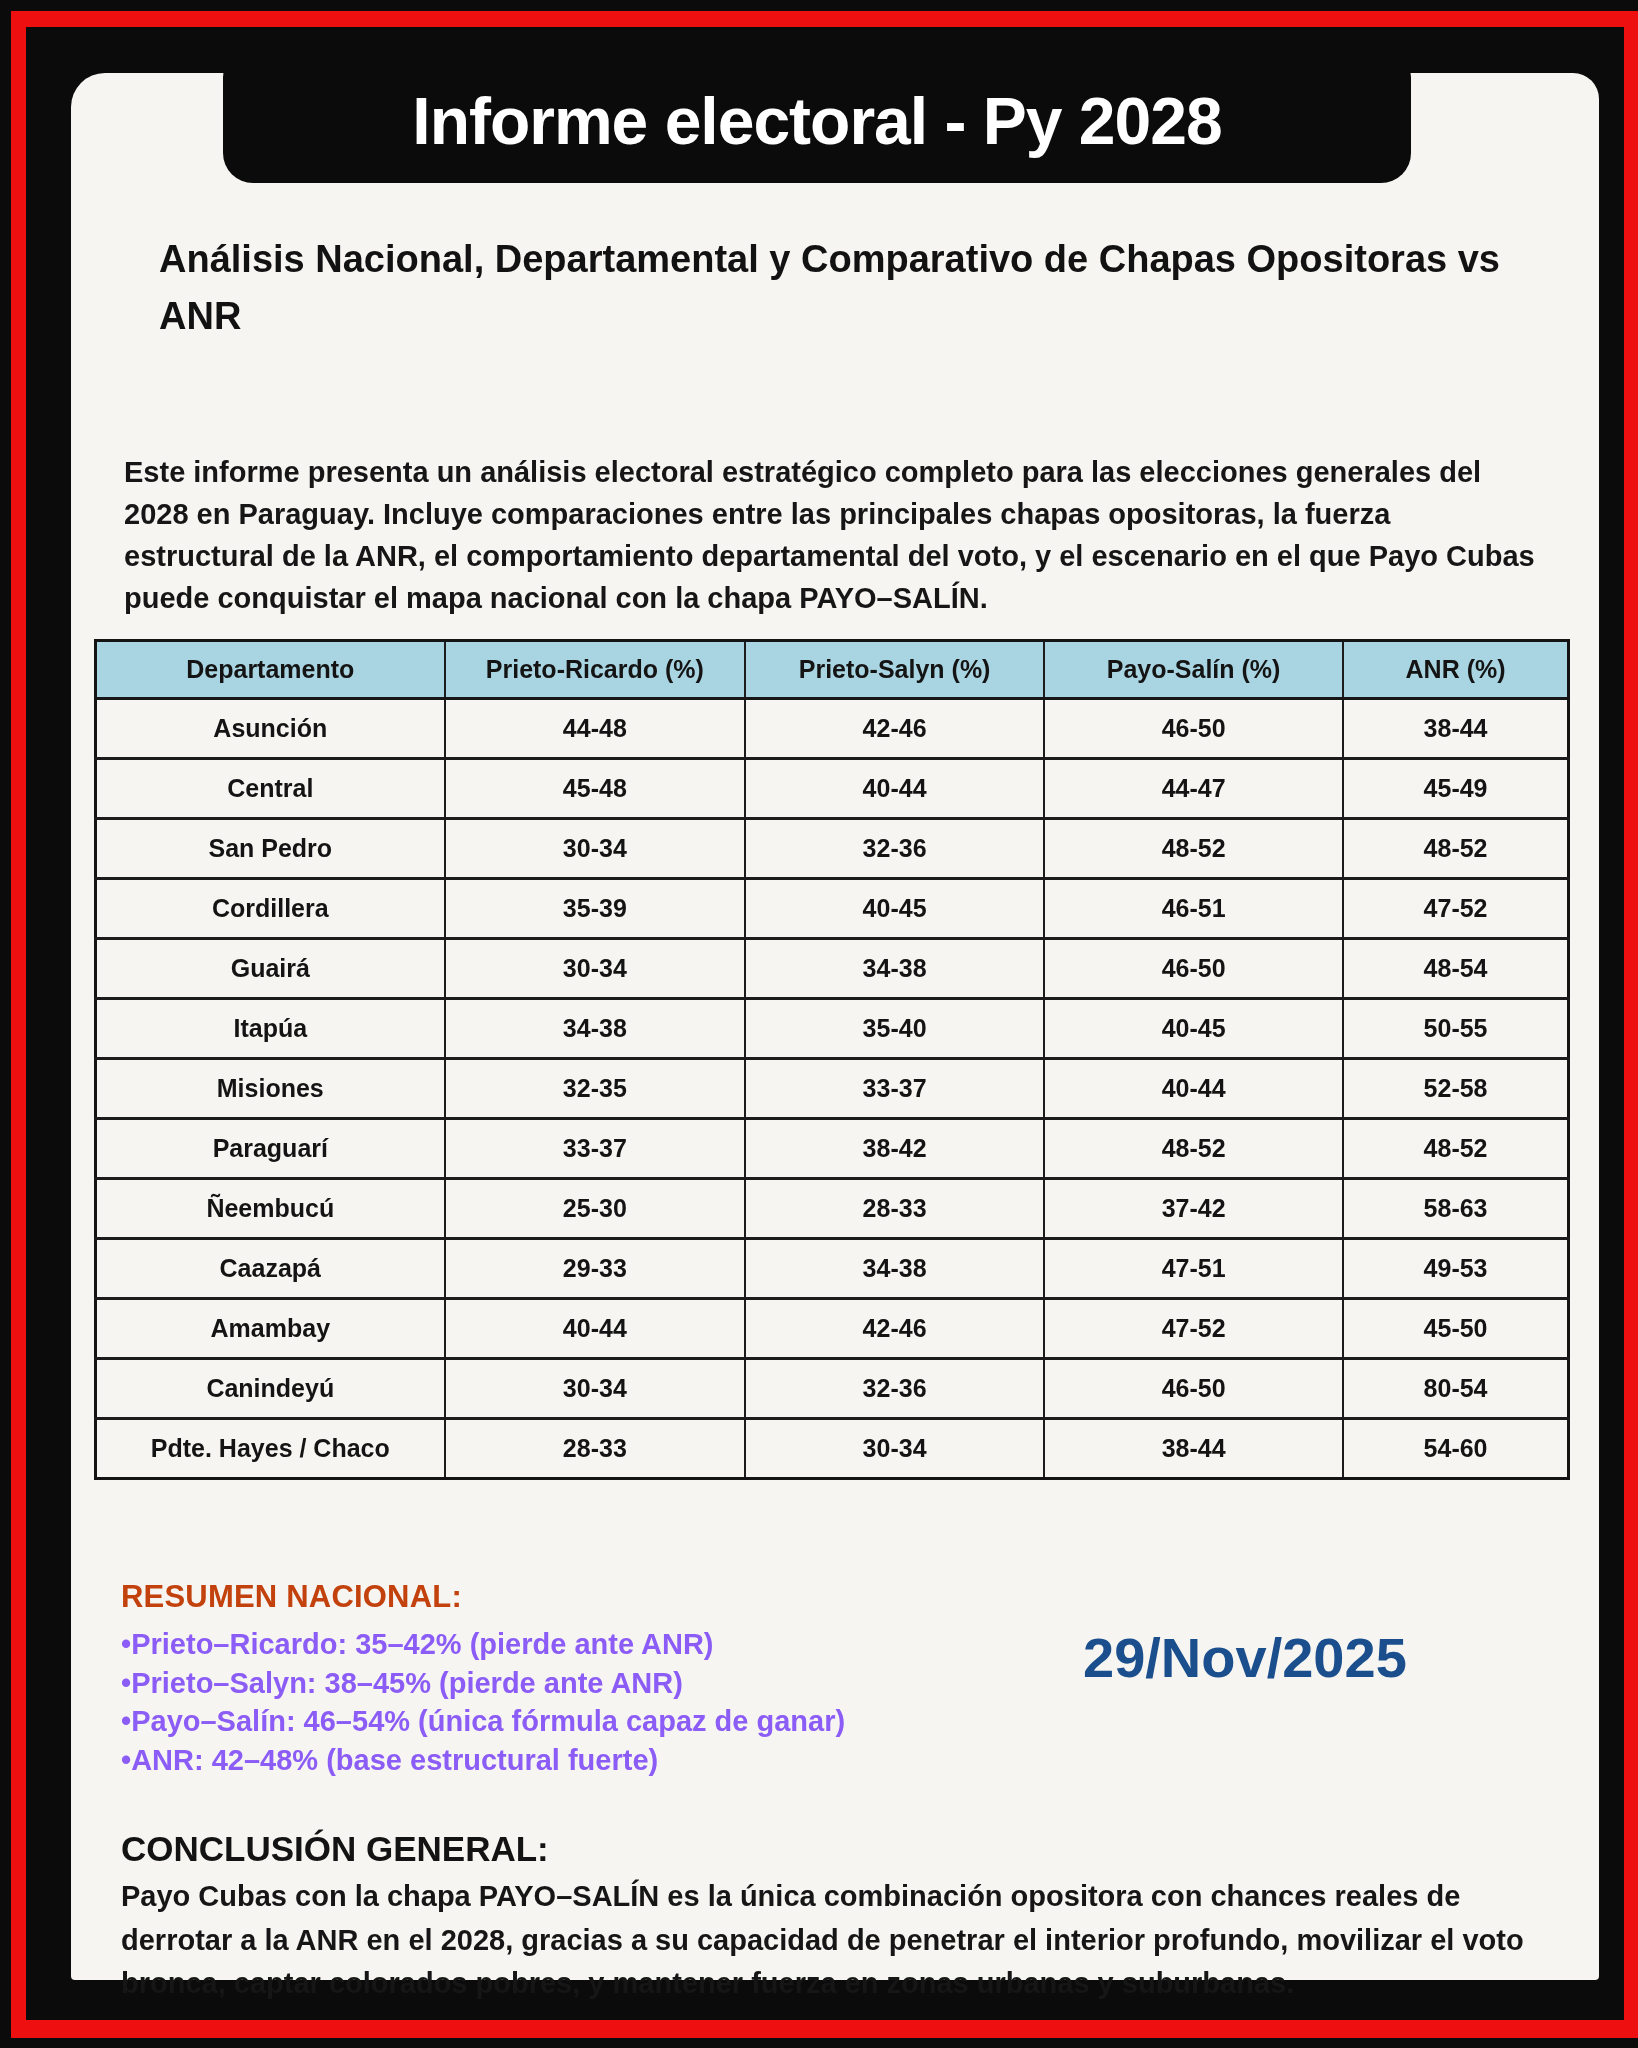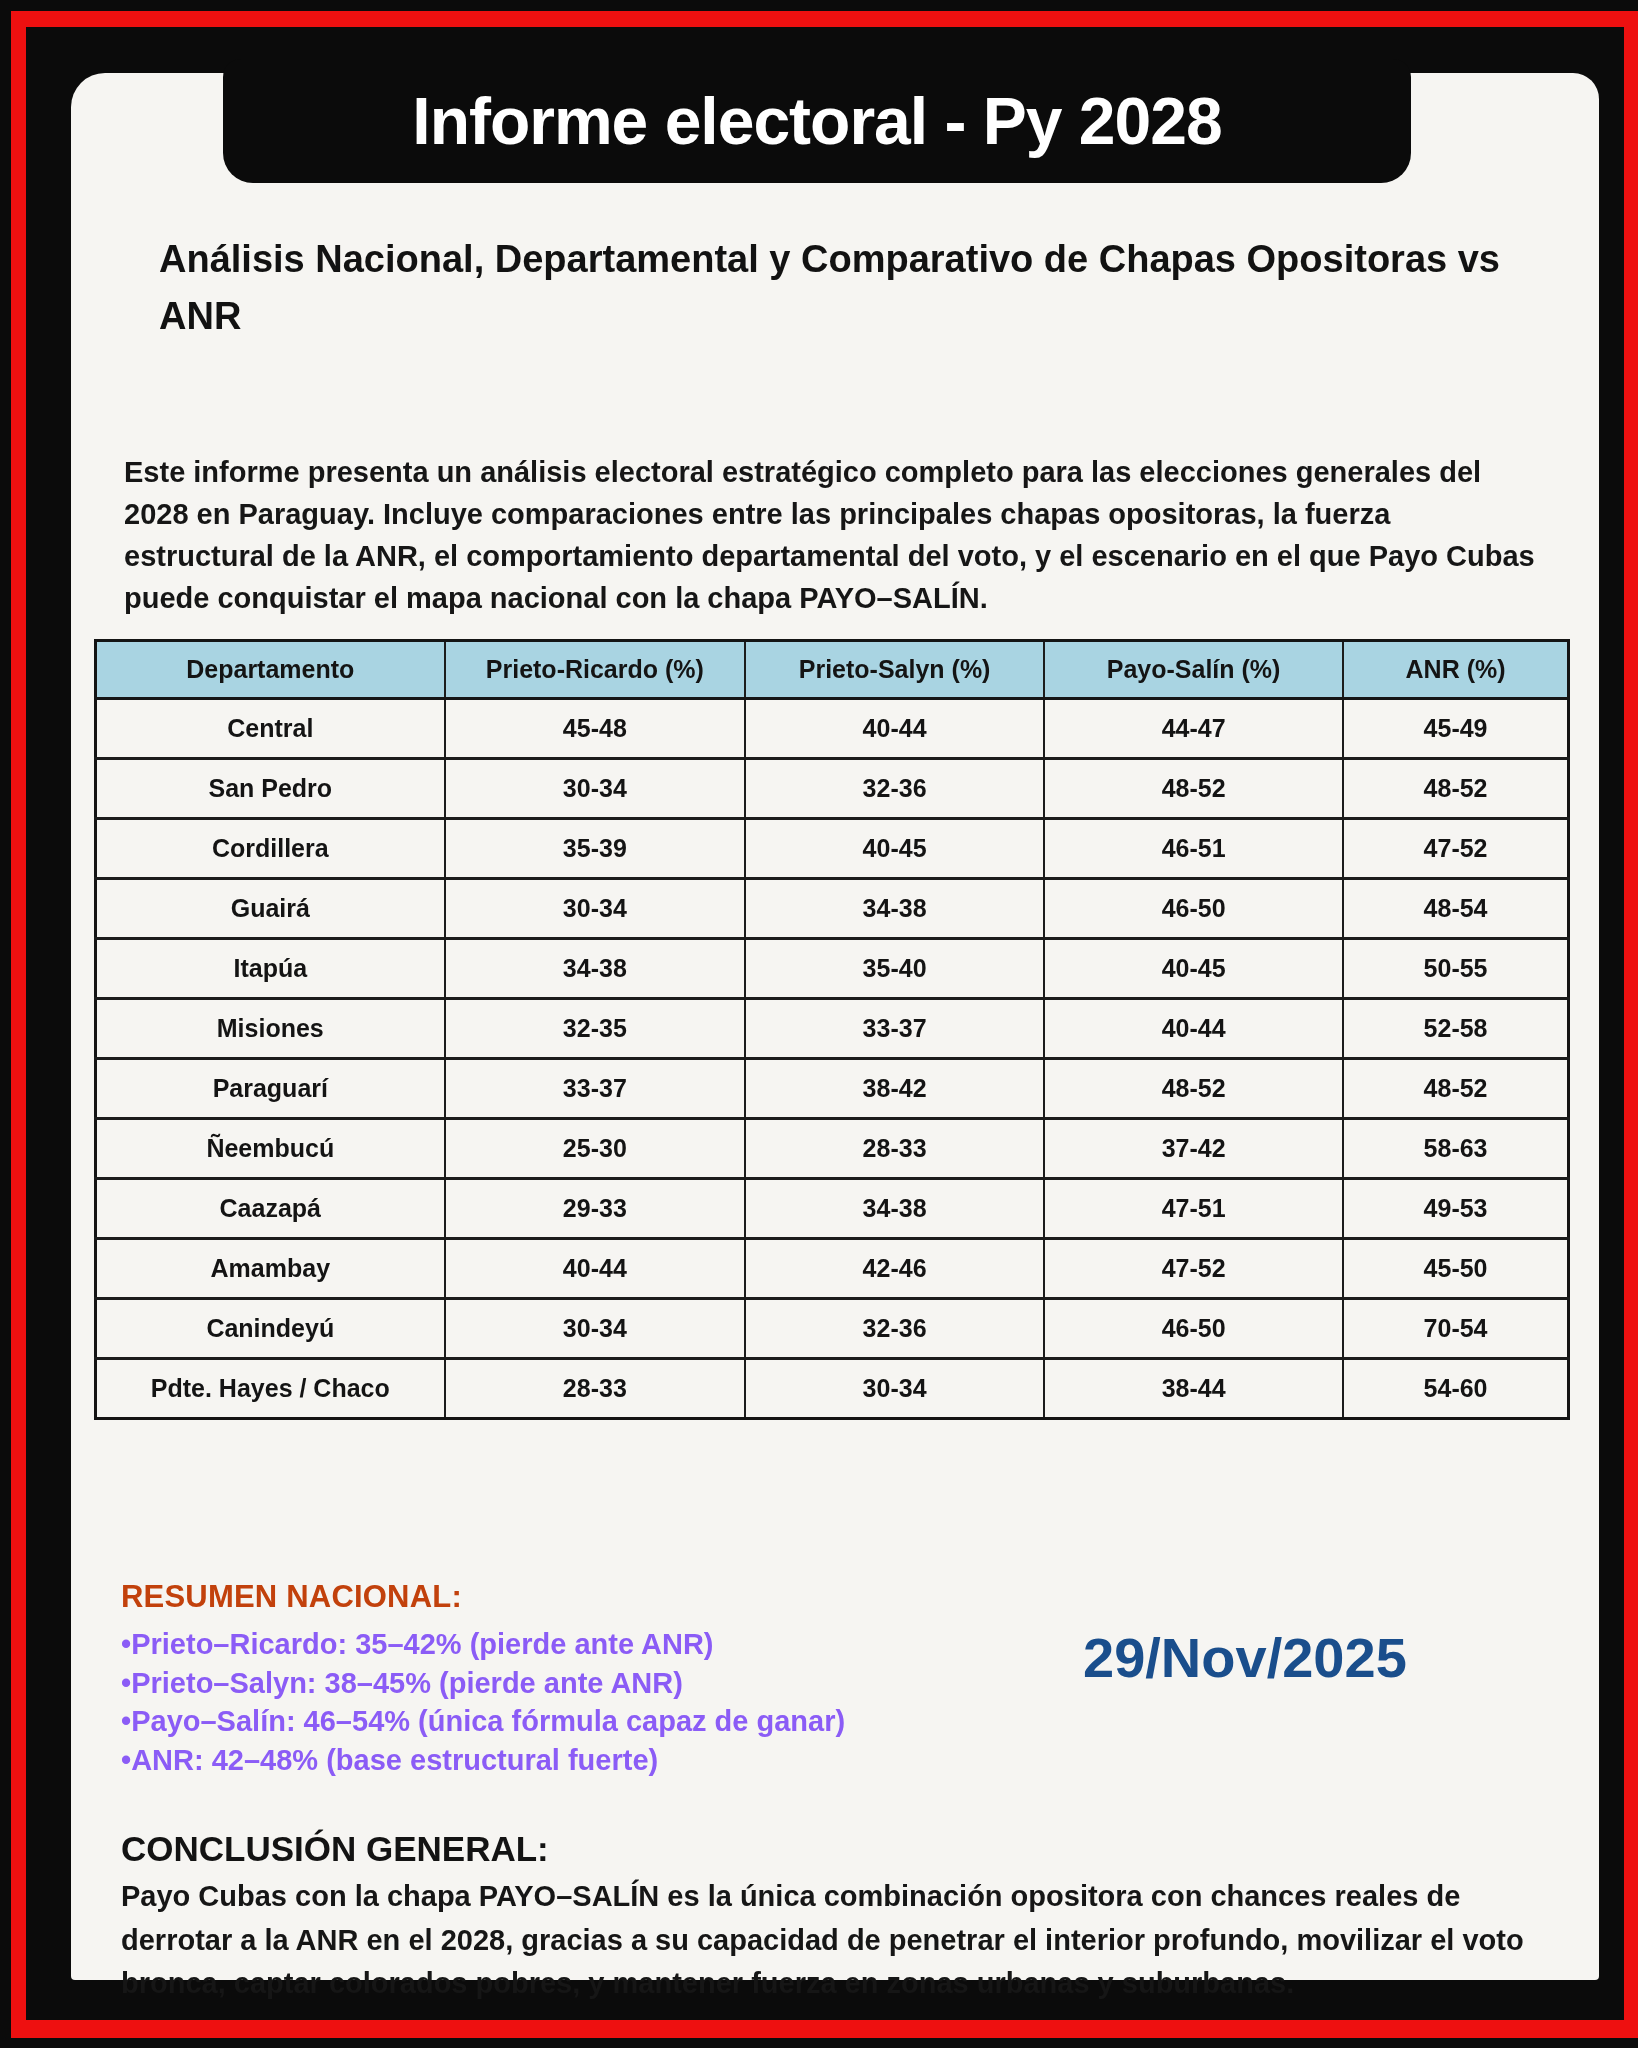--- a/index.html
+++ b/index.html
@@ -103,20 +103,27 @@
             <tr id="table-head-row">
                 <th>Departamento</th>
                 <th>Prieto-Ricardo (%)</th>
                 <th>Prieto-Salyn (%)</th>
                 <th>Payo-Salín (%)</th>
                 <th>ANR (%)</th>
               </tr>
           </thead>
           <tbody id="table-body">
               <tr>
+                <td>Asunción</td>
+                <td>44-48</td>
+                <td>42-46</td>
+                <td>46-50</td>
+                <td>38-44</td>
+              </tr>
+              <tr>
                 <td>Central</td>
                 <td>45-48</td>
                 <td>40-44</td>
                 <td>44-47</td>
                 <td>45-49</td>
               </tr>
               <tr>
                 <td>San Pedro</td>
                 <td>30-34</td>
                 <td>32-36</td>
@@ -177,21 +184,21 @@
                 <td>40-44</td>
                 <td>42-46</td>
                 <td>47-52</td>
                 <td>45-50</td>
               </tr>
               <tr>
                 <td>Canindeyú</td>
                 <td>30-34</td>
                 <td>32-36</td>
                 <td>46-50</td>
-                <td>70-54</td>
+                <td>80-54</td>
               </tr>
               <tr>
                 <td>Pdte. Hayes / Chaco</td>
                 <td>28-33</td>
                 <td>30-34</td>
                 <td>38-44</td>
                 <td>54-60</td>
               </tr>
             </tbody>
         </table>

